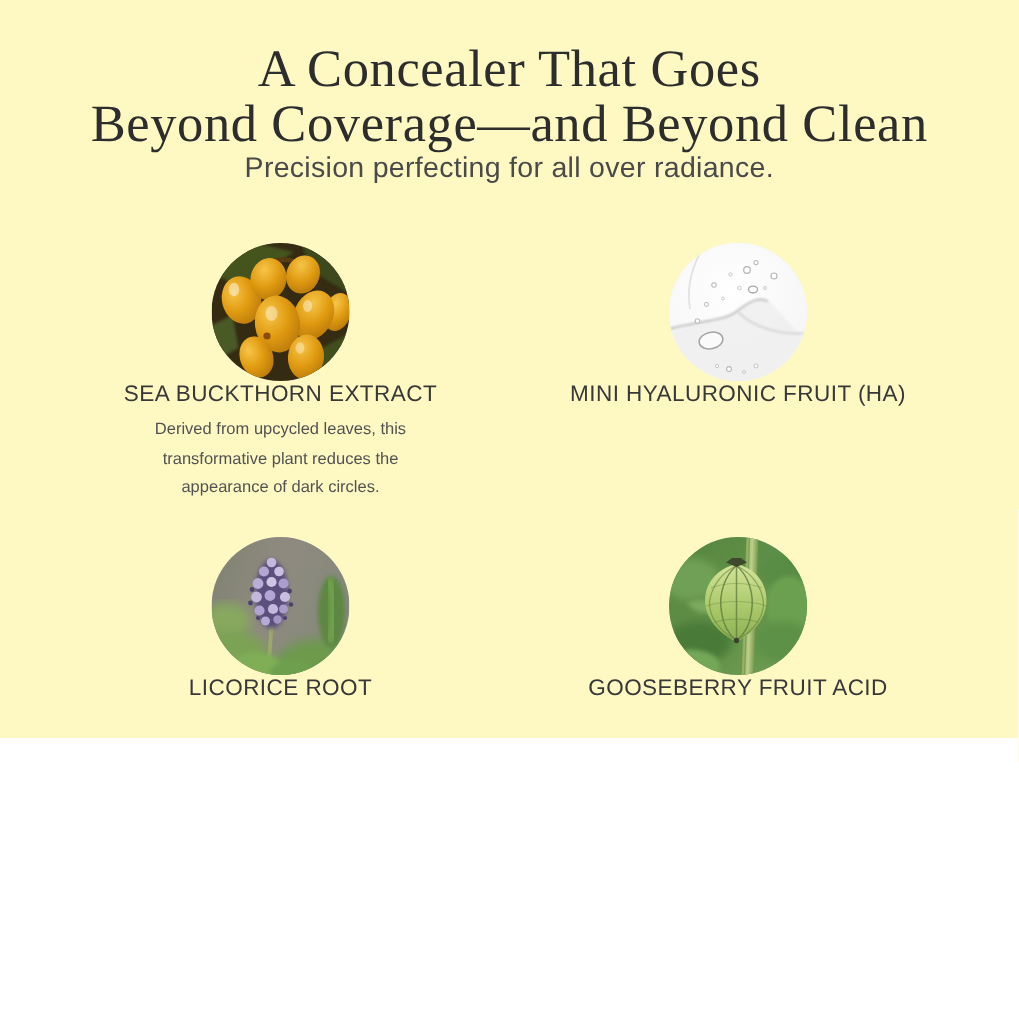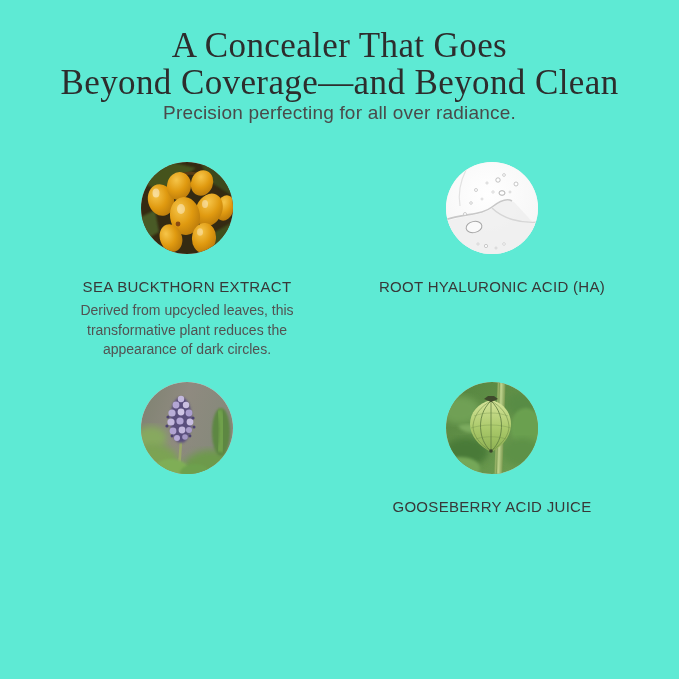--- a/index.html
+++ b/index.html
@@ -1,22 +1,22 @@
 <!DOCTYPE html>
 <html><head>
 <meta charset="utf-8">
 <style>
   * { margin: 0; padding: 0; box-sizing: border-box; }
   html, body { background: #ffffff; }
   .canvas {
     position: relative;
     width: 679px;
-    height: 679px;
+    height: 492px;
     margin: 0 auto;
-    background: #5eead4;
+    background: #fef9c3;
     overflow: hidden;
     font-family: "Liberation Sans", sans-serif;
     color: #4f4f4f;
   }
   .header { padding-top: 27px; text-align: center; }
   .page-title {
     font-family: "Liberation Serif", serif;
     font-weight: 400;
     font-size: 35px;
     line-height: 37px;
@@ -43,30 +43,29 @@
   .circle-img {
     width: 92px;
     height: 92px;
     margin: 0 auto;
     border-radius: 50%;
     overflow: hidden;
     background: #eee;
   }
   .circle-img svg { display: block; width: 92px; height: 92px; }
   .ingredient-name {
-    margin-top: 24px;
     font-size: 15px;
     line-height: 18px;
     font-weight: 400;
     letter-spacing: 0.3px;
     color: #383838;
   }
   .ingredient-desc {
     margin: 5px auto 0 auto;
-    font-size: 14px;
+    font-size: 11px;
     line-height: 19.5px;
     color: #525252;
     white-space: pre-line;
   }
 </style>
 </head>
 <body>
 
 <div class="canvas">
 
@@ -147,21 +146,21 @@
           <circle cx="25" cy="41" r="1.3" fill="#ffffff" stroke="#bdbdbd" stroke-width="0.7"></circle>
           <circle cx="36" cy="37" r="1" fill="#ffffff" stroke="#c6c6c6" stroke-width="0.6"></circle>
           <circle cx="19" cy="52" r="1.5" fill="#ffffff" stroke="#bababa" stroke-width="0.7"></circle>
           <ellipse cx="28" cy="65" rx="8" ry="5.5" transform="rotate(-12 28 65)" fill="#fafafa" stroke="#a5a5a5" stroke-width="1"></ellipse>
           <circle cx="40" cy="84" r="1.6" fill="#ffffff" stroke="#b5b5b5" stroke-width="0.7"></circle>
           <circle cx="50" cy="86" r="1" fill="#ffffff" stroke="#c0c0c0" stroke-width="0.6"></circle>
           <circle cx="32" cy="82" r="1.1" fill="#ffffff" stroke="#c0c0c0" stroke-width="0.6"></circle>
           <circle cx="58" cy="82" r="1.3" fill="#ffffff" stroke="#bdbdbd" stroke-width="0.6"></circle>
         </svg>
       </div>
-      <div class="ingredient-name">ROOT HYALURONIC ACID (HA)</div>
+      <div class="ingredient-name">MINI HYALURONIC FRUIT (HA)</div>
     </div>
 
     <div class="card">
       <div class="circle-img">
         <svg viewBox="0 0 92 92" xmlns="http://www.w3.org/2000/svg">
           <defs>
             <linearGradient id="lic-bg" x1="0" y1="0" x2="1" y2="0.3">
               <stop offset="0" stop-color="#7e8270"></stop>
               <stop offset="0.5" stop-color="#8f8a80"></stop>
               <stop offset="1" stop-color="#85897a"></stop>
@@ -198,20 +197,21 @@
           <circle cx="27" cy="35" r="1.6" fill="#4c4270"></circle>
           <circle cx="52" cy="36" r="1.6" fill="#4c4270"></circle>
           <circle cx="26" cy="44" r="1.6" fill="#4c4270"></circle>
           <circle cx="53" cy="45" r="1.5" fill="#4c4270"></circle>
           <circle cx="31" cy="54" r="1.4" fill="#4c4270"></circle>
           <circle cx="49" cy="54" r="1.4" fill="#4c4270"></circle>
           <ellipse cx="30" cy="87" rx="17" ry="10" fill="#7fae57" filter="url(#lc-blur1)"></ellipse>
           <ellipse cx="54" cy="91" rx="15" ry="9" fill="#6da04e" filter="url(#lc-blur1)"></ellipse>
         </svg>
       </div>
+      <div class="ingredient-name">LICORICE ROOT</div>
     </div>
 
     <div class="card">
       <div class="circle-img">
         <svg viewBox="0 0 92 92" xmlns="http://www.w3.org/2000/svg">
           <defs>
             <linearGradient id="gb-bg" x1="0" y1="0" x2="1" y2="1">
               <stop offset="0" stop-color="#55843f"></stop>
               <stop offset="1" stop-color="#6f9e52"></stop>
             </linearGradient>
@@ -248,17 +248,17 @@
           <path d="M45,19 C55,24 62,33 63,44 C63,53 57,62 45,69" stroke="#62803f" stroke-width="0.8" fill="none" opacity="0.6"></path>
           <path d="M45,19 L45,69" stroke="#5d7a3e" stroke-width="1" opacity="0.75"></path>
           <path d="M28,34 C38,30 52,30 62,34" stroke="#6a8a46" stroke-width="0.7" fill="none" opacity="0.45"></path>
           <path d="M25,46 C37,42 53,42 65,46" stroke="#6a8a46" stroke-width="0.7" fill="none" opacity="0.45"></path>
           <path d="M30,57 C38,54 52,54 60,57" stroke="#6a8a46" stroke-width="0.7" fill="none" opacity="0.45"></path>
           <path d="M38,17 L45,20 L52,17 L48,14 L42,14 Z" fill="#3f4a2c"></path>
           <circle cx="45" cy="69" r="1.8" fill="#39442a"></circle>
           <ellipse cx="14" cy="86" rx="20" ry="11" fill="#74a758" filter="url(#gb-blur1)"></ellipse>
         </svg>
       </div>
-      <div class="ingredient-name">GOOSEBERRY ACID JUICE</div>
+      <div class="ingredient-name">GOOSEBERRY FRUIT ACID</div>
     </div>
 
   </div>
 </div>
 
 </body></html>

